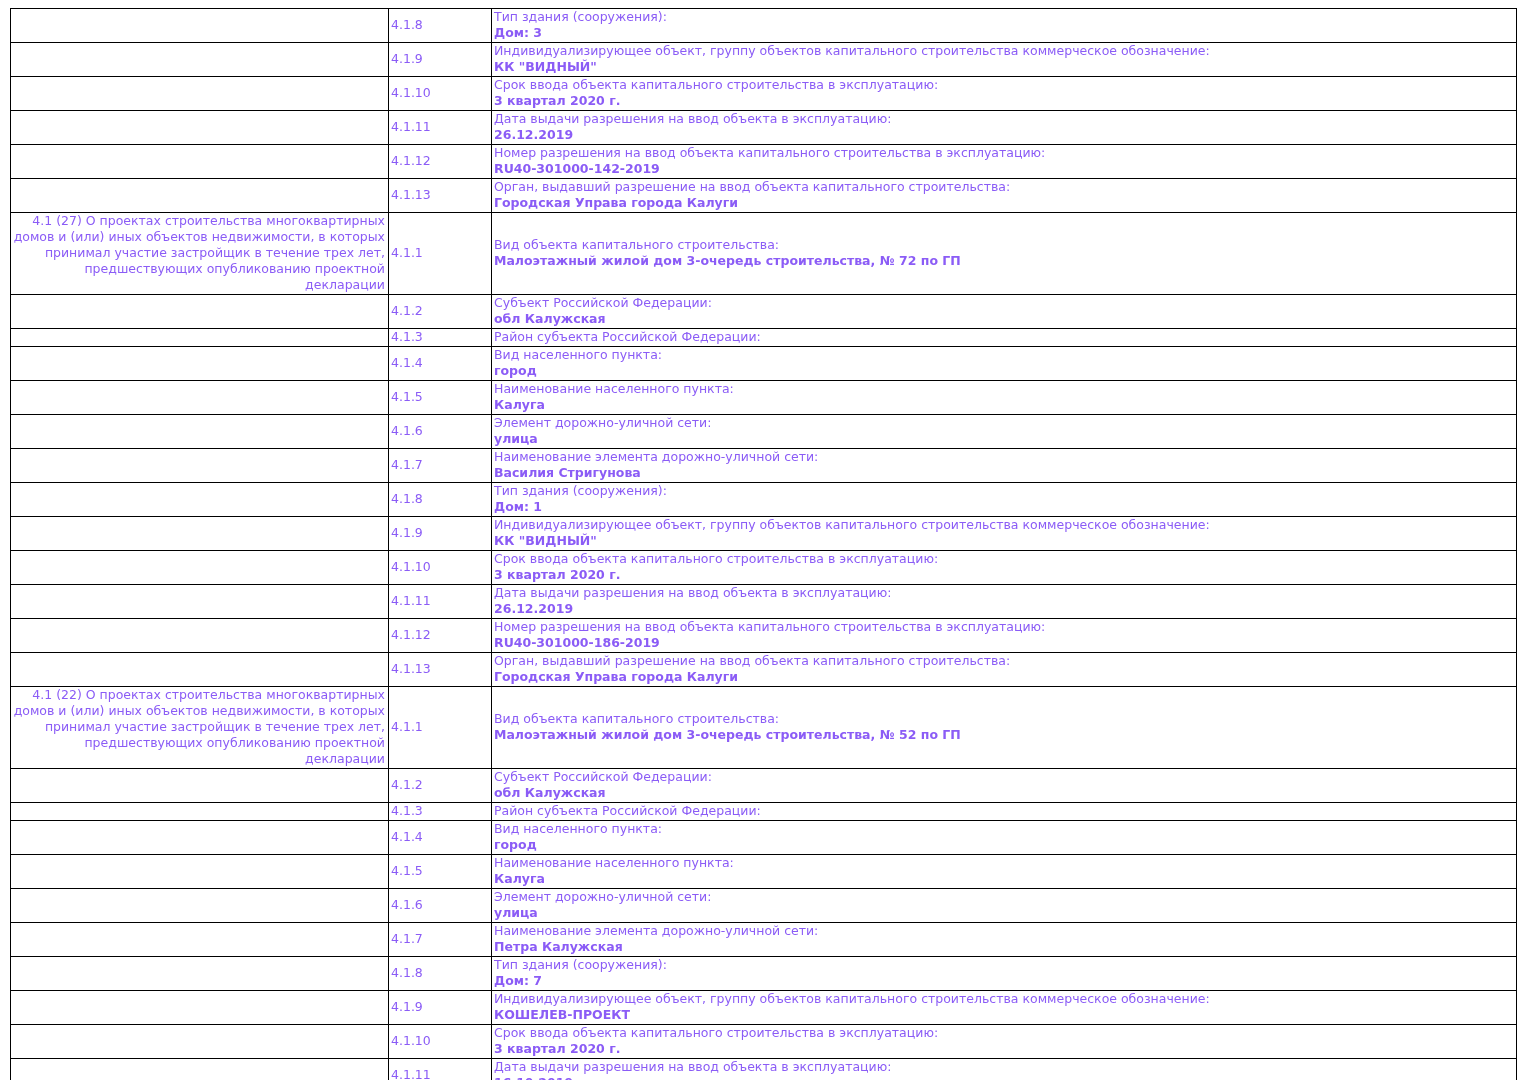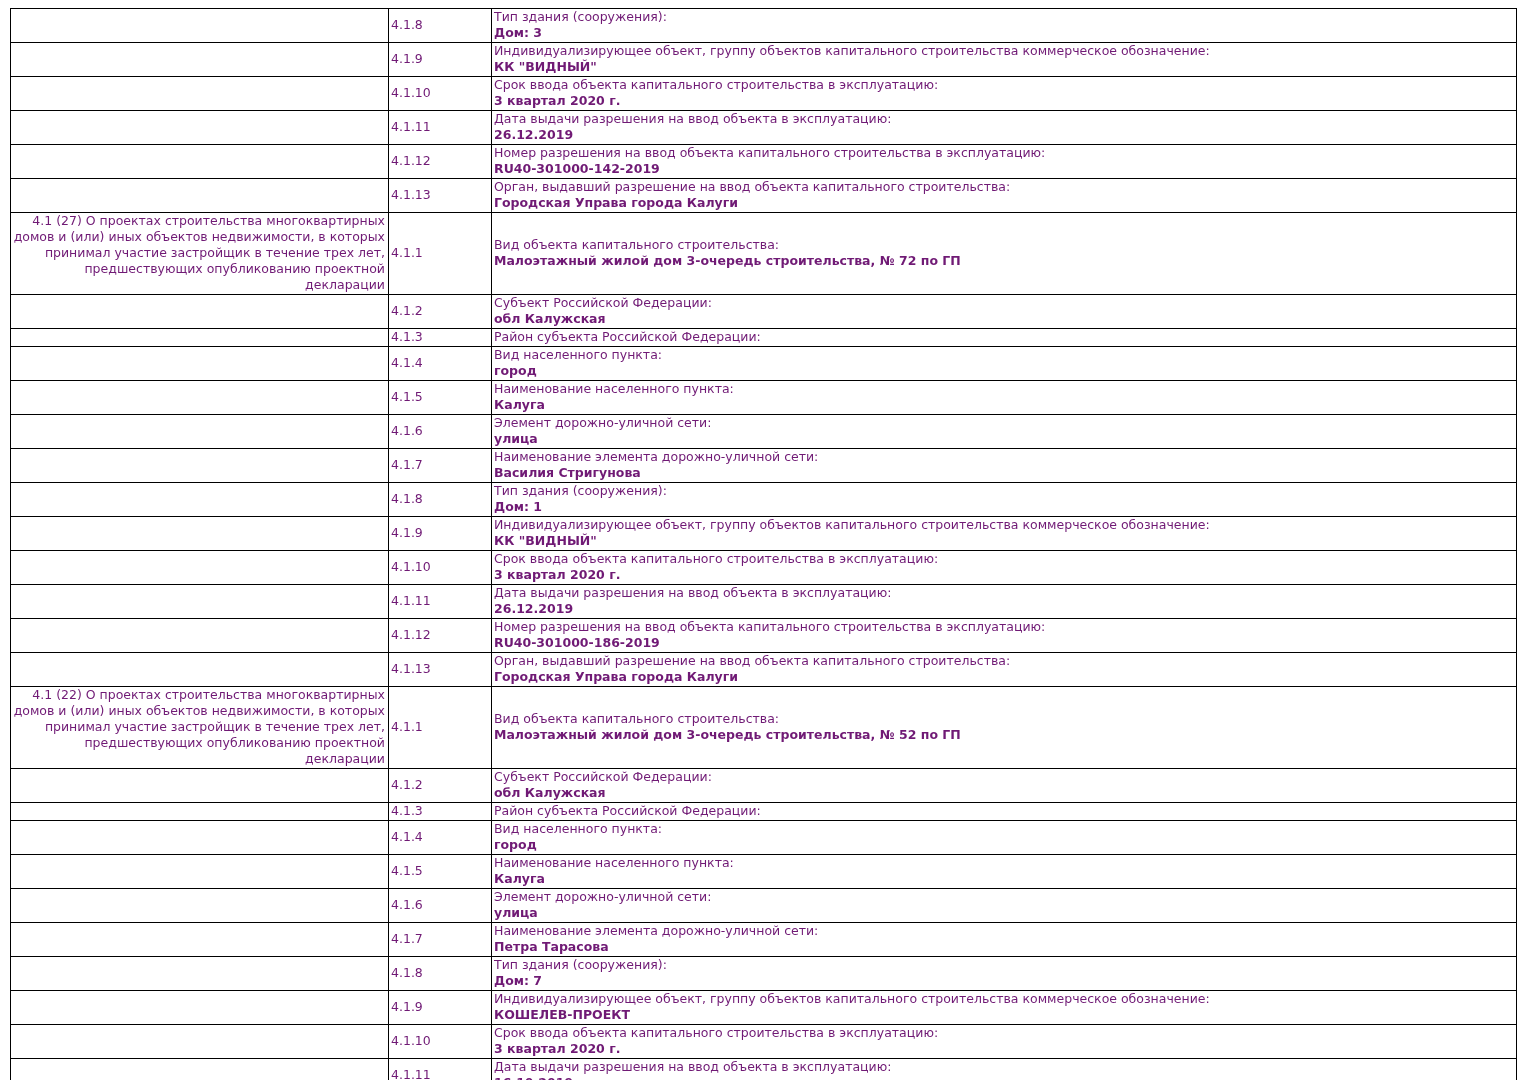--- a/index.html
+++ b/index.html
@@ -8,21 +8,21 @@
     background: #ffffff;
   }
   .page {
     width: 1529px;
     height: 1080px;
     background: #ffffff;
     position: relative;
     overflow: hidden;
     font-family: "DejaVu Sans", "Liberation Sans", sans-serif;
     font-size: 12.5px;
-    color: #701a75;
+    color: #8b5cf6;
   }
   table.decl {
     border-collapse: collapse;
     table-layout: fixed;
     width: 1507px;
     margin: 8px 10px 0 10px;
   }
   table.decl td {
     border: 1px solid #000000;
     padding: 0 3px 1px 2px;
@@ -253,21 +253,21 @@
           <td class="col-content">
             <div>Элемент дорожно-уличной сети:</div>
             <div class="value"><b>улица</b></div>
           </td>
         </tr>
         <tr class="row-2">
           <td class="col-section"></td>
           <td class="col-num">4.1.7</td>
           <td class="col-content">
             <div>Наименование элемента дорожно-уличной сети:</div>
-            <div class="value"><b>Петра Тарасова</b></div>
+            <div class="value"><b>Петра Калужская</b></div>
           </td>
         </tr>
         <tr class="row-2">
           <td class="col-section"></td>
           <td class="col-num">4.1.8</td>
           <td class="col-content">
             <div>Тип здания (сооружения):</div>
             <div class="value"><span class="plain">Дом: </span><b>7</b></div>
           </td>
         </tr>

